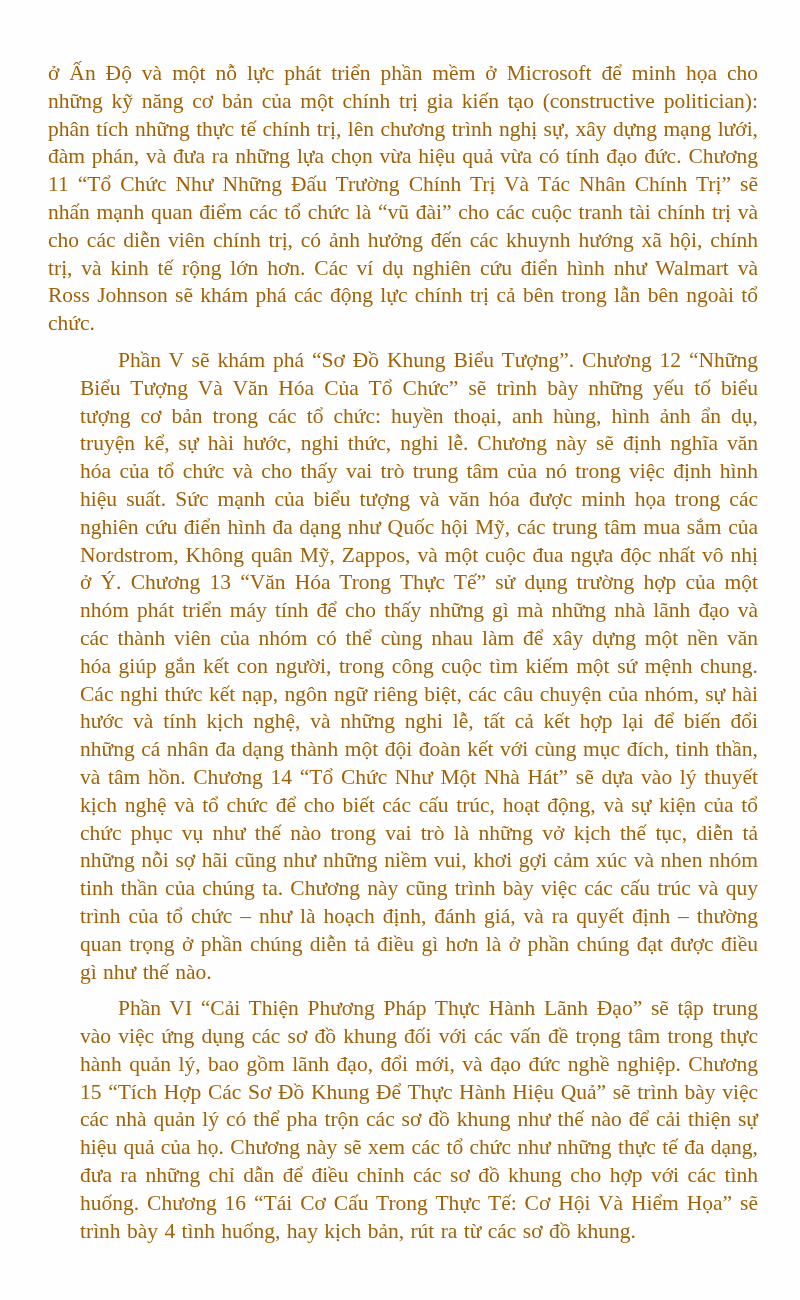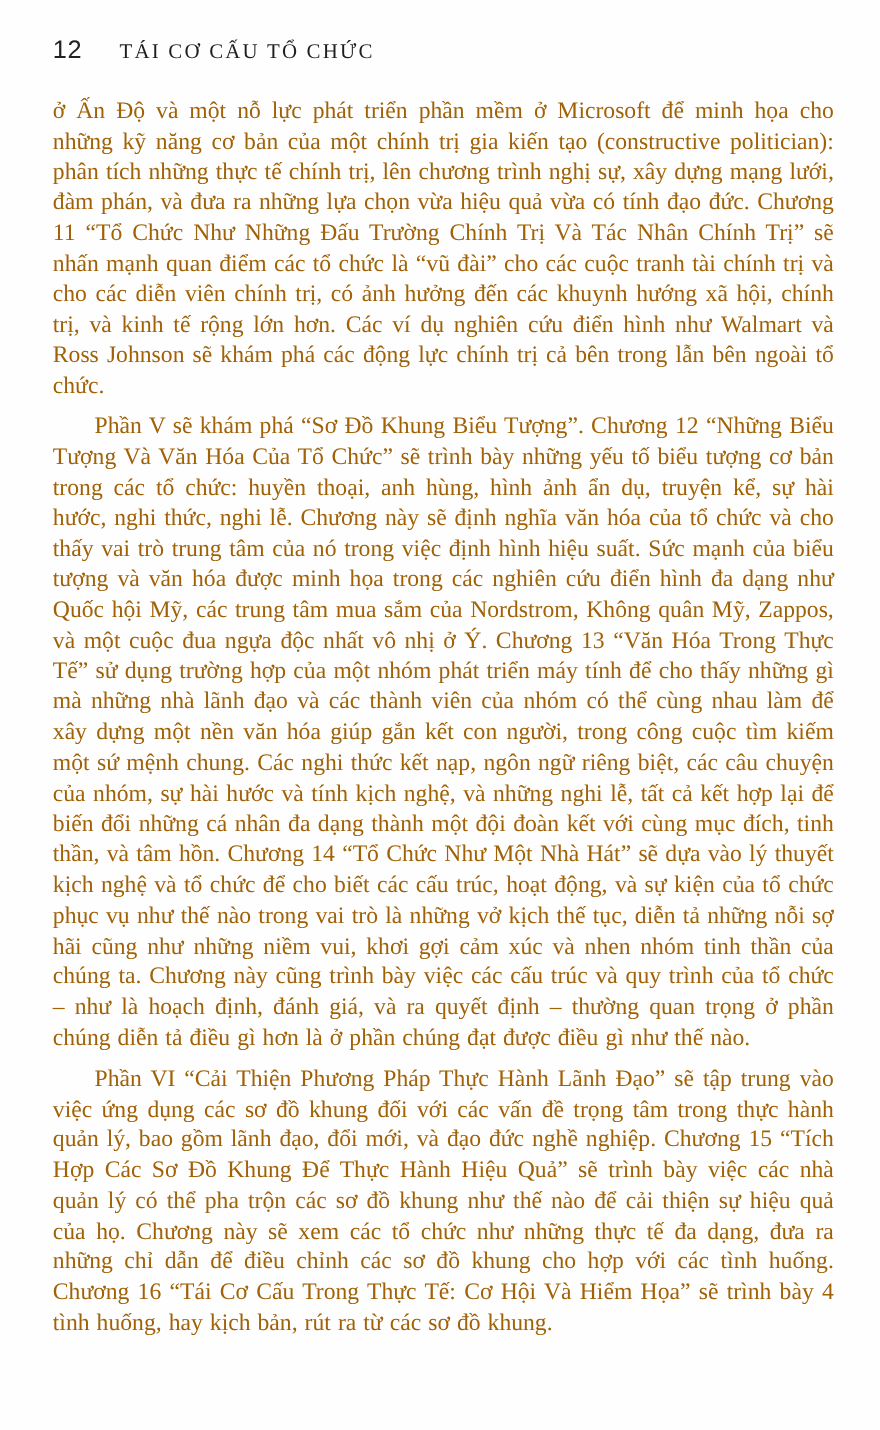--- a/index.html
+++ b/index.html
@@ -47,29 +47,26 @@
     font-family: "Liberation Serif", serif;
     font-size: 21.5px;
     line-height: 27.8px;
     text-align: justify;
     color: #a16207;
     word-spacing: 1px;
   }
   .para.indent {
     text-indent: 38px;
     margin-top: 9px;
+    margin-left: 32px;
   }
 </style>
 </head>
 <body>
 
 <div class="page">
-  <header class="page-header">
-    <span class="page-number">12</span>
-    <span class="running-title">TÁI CƠ CẤU TỔ CHỨC</span>
-  </header>
 
   <main class="page-body">
     <p class="para">ở Ấn Độ và một nỗ lực phát triển phần mềm ở Microsoft để minh họa cho những kỹ năng cơ bản của một chính trị gia kiến tạo (constructive politician): phân tích những thực tế chính trị, lên chương trình nghị sự, xây dựng mạng lưới, đàm phán, và đưa ra những lựa chọn vừa hiệu quả vừa có tính đạo đức. Chương 11 “Tổ Chức Như Những Đấu Trường Chính Trị Và Tác Nhân Chính Trị” sẽ nhấn mạnh quan điểm các tổ chức là “vũ đài” cho các cuộc tranh tài chính trị và cho các diễn viên chính trị, có ảnh hưởng đến các khuynh hướng xã hội, chính trị, và kinh tế rộng lớn hơn. Các ví dụ nghiên cứu điển hình như Walmart và Ross Johnson sẽ khám phá các động lực chính trị cả bên trong lẫn bên ngoài tổ chức.</p>
     <p class="para indent">Phần V sẽ khám phá “Sơ Đồ Khung Biểu Tượng”. Chương 12 “Những Biểu Tượng Và Văn Hóa Của Tổ Chức” sẽ trình bày những yếu tố biểu tượng cơ bản trong các tổ chức: huyền thoại, anh hùng, hình ảnh ẩn dụ, truyện kể, sự hài hước, nghi thức, nghi lễ. Chương này sẽ định nghĩa văn hóa của tổ chức và cho thấy vai trò trung tâm của nó trong việc định hình hiệu suất. Sức mạnh của biểu tượng và văn hóa được minh họa trong các nghiên cứu điển hình đa dạng như Quốc hội Mỹ, các trung tâm mua sắm của Nordstrom, Không quân Mỹ, Zappos, và một cuộc đua ngựa độc nhất vô nhị ở Ý. Chương 13 “Văn Hóa Trong Thực Tế” sử dụng trường hợp của một nhóm phát triển máy tính để cho thấy những gì mà những nhà lãnh đạo và các thành viên của nhóm có thể cùng nhau làm để xây dựng một nền văn hóa giúp gắn kết con người, trong công cuộc tìm kiếm một sứ mệnh chung. Các nghi thức kết nạp, ngôn ngữ riêng biệt, các câu chuyện của nhóm, sự hài hước và tính kịch nghệ, và những nghi lễ, tất cả kết hợp lại để biến đổi những cá nhân đa dạng thành một đội đoàn kết với cùng mục đích, tinh thần, và tâm hồn. Chương 14 “Tổ Chức Như Một Nhà Hát” sẽ dựa vào lý thuyết kịch nghệ và tổ chức để cho biết các cấu trúc, hoạt động, và sự kiện của tổ chức phục vụ như thế nào trong vai trò là những vở kịch thế tục, diễn tả những nỗi sợ hãi cũng như những niềm vui, khơi gợi cảm xúc và nhen nhóm tinh thần của chúng ta. Chương này cũng trình bày việc các cấu trúc và quy trình của tổ chức – như là hoạch định, đánh giá, và ra quyết định – thường quan trọng ở phần chúng diễn tả điều gì hơn là ở phần chúng đạt được điều gì như thế nào.</p>
     <p class="para indent">Phần VI “Cải Thiện Phương Pháp Thực Hành Lãnh Đạo” sẽ tập trung vào việc ứng dụng các sơ đồ khung đối với các vấn đề trọng tâm trong thực hành quản lý, bao gồm lãnh đạo, đổi mới, và đạo đức nghề nghiệp. Chương 15 “Tích Hợp Các Sơ Đồ Khung Để Thực Hành Hiệu Quả” sẽ trình bày việc các nhà quản lý có thể pha trộn các sơ đồ khung như thế nào để cải thiện sự hiệu quả của họ. Chương này sẽ xem các tổ chức như những thực tế đa dạng, đưa ra những chỉ dẫn để điều chỉnh các sơ đồ khung cho hợp với các tình huống. Chương 16 “Tái Cơ Cấu Trong Thực Tế: Cơ Hội Và Hiểm Họa” sẽ trình bày 4 tình huống, hay kịch bản, rút ra từ các sơ đồ khung.</p>
   </main>
 </div>
 
 </body></html>

